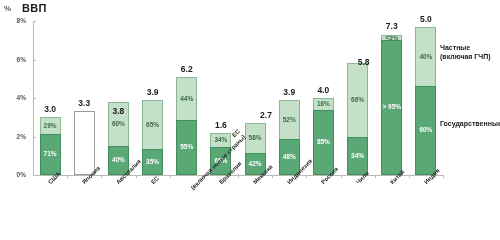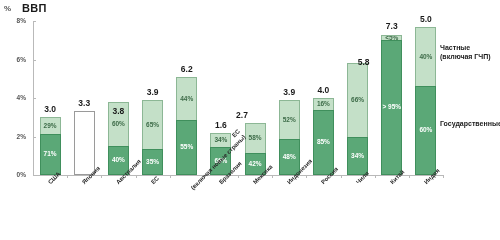--- a/index.html
+++ b/index.html
@@ -209,21 +209,21 @@
       <div class="bar-total" style="left: 153.75px; top: 43.825px;">6.2</div>
       <div class="bar" style="left: 177.417px; width: 21px; height: 42.35px;">
         <div class="seg seg-private" style="height: 14.399px;">34%</div>
         <div class="seg seg-public" style="height: 27.951px;">66%</div>
       </div>
       <div class="bar-total" style="left: 187.917px; top: 99.65px;">1.6</div>
       <div class="bar" style="left: 211.583px; width: 21px; height: 51.975px;">
         <div class="seg seg-private" style="height: 30.1455px;">58%</div>
         <div class="seg seg-public" style="height: 21.8295px;">42%</div>
       </div>
-      <div class="bar-total" style="left: 209px; top: 90.025px;">2.7</div>
+      <div class="bar-total" style="left: 233px; top: 90.025px;">2.7</div>
       <div class="bar" style="left: 245.75px; width: 21px; height: 75.075px;">
         <div class="seg seg-private" style="height: 39.039px;">52%</div>
         <div class="seg seg-public" style="height: 36.036px;">48%</div>
       </div>
       <div class="bar-total" style="left: 256.25px; top: 66.925px;">3.9</div>
       <div class="bar" style="left: 279.917px; width: 21px; height: 77px;">
         <div class="seg seg-private" style="height: 12.32px;">16%</div>
         <div class="seg seg-public" style="height: 64.68px;">85%</div>
       </div>
       <div class="bar-total" style="left: 290.417px; top: 65px;">4.0</div>

